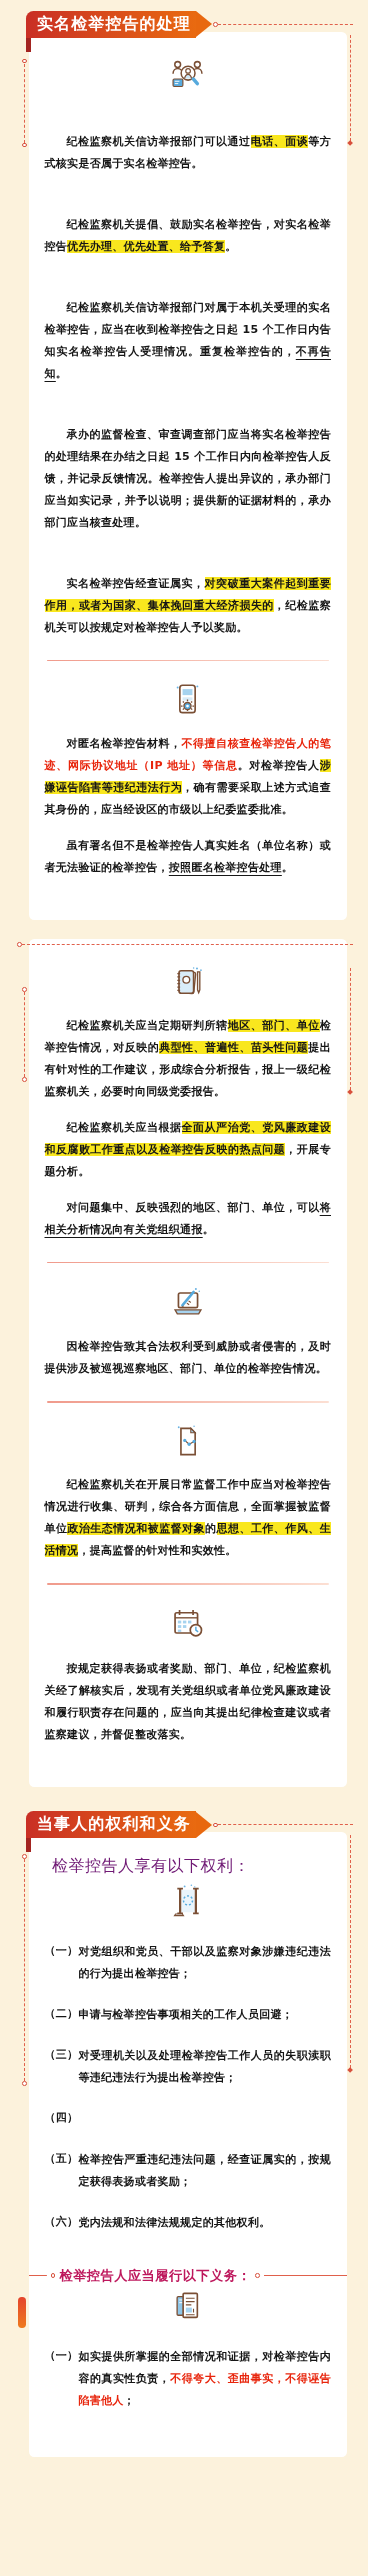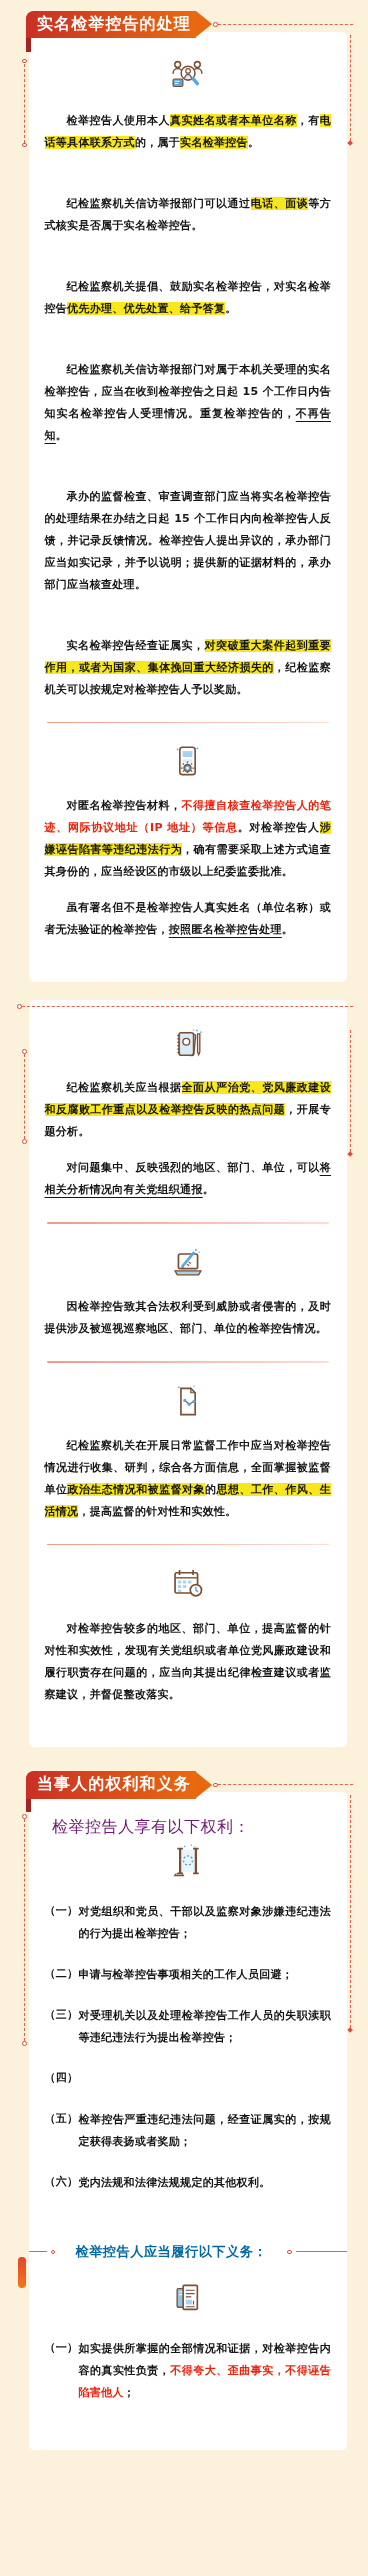--- a/index.html
+++ b/index.html
@@ -38,21 +38,21 @@
   .icon-row{text-align:center;margin:4.2px 0 9.5px 0;}
   .icon-row svg{display:inline-block;}
 
   
   .subhead-plain{font-size:16px;font-weight:normal;color:#701a75;margin:3.2px 0 5.3px 7.4px;letter-spacing:0.5px;}
   .subhead{position:relative;display:flex;align-items:center;margin:34px 0 4.2px 0;}
   .subhead .line{border-top:1.1px solid #e0604b;}
   .subhead .line.left{width:18px;margin-left:-16px;border-radius:0 1.1px 1.1px 0;}
   .subhead .line.right{flex:1;margin-right:-16px;}
   .subhead .c{margin:0 4.2px;}
-  .subhead h3{font-size:13.2px;font-weight:bold;color:#0369a1;margin:16px;letter-spacing:0.5px;white-space:nowrap;}
+  .subhead h3{font-size:13.2px;font-weight:bold;color:#be185d;margin:0;letter-spacing:0.5px;white-space:nowrap;}
   .side-tab{position:absolute;left:-26.4px;top:30px;width:7.4px;height:31px;border-radius:3.7px;
             background:linear-gradient(180deg,#e4442c,#ef7a1e);}
 
   
   .item{display:flex;margin:19px 0;font-size:11px;font-weight:bold;color:#161616;line-height:22px;letter-spacing:0.3px;}
   .item .m{flex:0 0 auto;white-space:nowrap;}
   .item .t{flex:1;text-align:justify;font-family:Liberation Serif, serif;}
 </style>
 </head>
 <body>
@@ -80,21 +80,20 @@
               <path d="M41 29c0-6 4-9 8-9s8 3 8 9"></path>
           </g>
           <rect x="7" y="38" width="17" height="13" rx="2" fill="#57aadd" stroke="#7a4f35" stroke-width="2"></rect>
           <path d="M10 42h8M10 46h6" stroke="#fff" stroke-width="1.6"></path>
           <circle cx="33" cy="28" r="12" fill="#fff" stroke="#7a4f35" stroke-width="2.6"></circle>
           <circle cx="33" cy="24" r="4" fill="none" stroke="#7a4f35" stroke-width="2"></circle>
           <path d="M27 37c1-5 3-7 6-7s5 2 6 7" fill="#cfe7f6" stroke="#7a4f35" stroke-width="2"></path>
           <path d="M42 38l7 8" stroke="#57aadd" stroke-width="6" stroke-linecap="round"></path>
         </svg>
       </div>
-      <p class="para"><span>检举控告人使用本人</span><span class="hl">真实姓名或者本单位名称</span><span>，有</span><span class="hl">电话等具体联系方式</span><span>的，属于</span><span class="hl">实名检举控告</span><span>。</span></p>
       <div class="gap"></div>
       <p class="para"><span>纪检监察机关信访举报部门可以通过</span><span class="hl">电话、面谈</span><span>等方式核实是否属于实名检举控告。</span></p>
       <div class="gap"></div>
       <p class="para"><span>纪检监察机关提倡、鼓励实名检举控告，对实名检举控告</span><span class="hl">优先办理、优先处置、给予答复</span><span>。</span></p>
       <div class="gap"></div>
       <p class="para"><span>纪检监察机关信访举报部门对属于本机关受理的实名检举控告，应当在收到检举控告之日起 15 个工作日内告知实名检举控告人受理情况。重复检举控告的，</span><span class="u">不再告知</span><span>。</span></p>
       <div class="gap"></div>
       <p class="para"><span>承办的监督检查、审查调查部门应当将实名检举控告的处理结果在办结之日起 15 个工作日内向检举控告人反馈，并记录反馈情况。检举控告人提出异议的，承办部门应当如实记录，并予以说明；提供新的证据材料的，承办部门应当核查处理。</span></p>
       <div class="gap"></div>
       <p class="para"><span>实名检举控告经查证属实，</span><span class="hl">对突破重大案件起到重要作用，或者为国家、集体挽回重大经济损失的</span><span>，纪检监察机关可以按规定对检举控告人予以奖励。</span></p>
@@ -134,20 +133,21 @@
           <circle cx="29" cy="28" r="6" fill="#fff" stroke="#7a4f35" stroke-width="2.4"></circle>
           <g stroke="#7a4f35" stroke-width="2.4">
               <path d="M13 17h5M13 23h5M13 29h5M13 35h5M13 41h5M13 47h5"></path>
             </g>
           <path d="M49 14v32l2 5 2-5V14z" fill="#fff" stroke="#7a4f35" stroke-width="2.4"></path>
           <circle cx="48" cy="8" r="1.8" fill="#6ab2e2"></circle>
             <circle cx="55" cy="11" r="1.5" fill="#6ab2e2"></circle>
             <circle cx="42" cy="7" r="1.3" fill="#6ab2e2"></circle>
         </svg>
       </div>
+      <p class="para"><span>纪检监察机关应当定期研判所辖</span><span class="hl">地区、部门、单位</span><span>检举控告情况，对反映的</span><span class="hl">典型性、普遍性、苗头性问题</span><span>提出有针对性的工作建议，形成综合分析报告，报上一级纪检监察机关，必要时向同级党委报告。</span></p>
       <p class="para"><span>纪检监察机关应当根据</span><span class="hl">全面从严治党、党风廉政建设和反腐败工作重点以及检举控告反映的热点问题</span><span>，开展专题分析。</span></p>
       <p class="para"><span>对问题集中、反映强烈的地区、部门、单位，可以</span><span class="u">将相关分析情况向有关党组织通报</span><span>。</span></p>
       <div class="divider"></div>
       <div class="icon-row">
         <svg viewBox="0 0 64 64" width="36" height="36">
           <rect x="15" y="16" width="34" height="26" rx="3" fill="#fff" stroke="#7a4f35" stroke-width="3"></rect>
           <path d="M9 46h46l-4 7H13z" fill="#a6d3ef" stroke="#7a4f35" stroke-width="2.4"></path>
           <path d="M22 38L42 14" stroke="#57aadd" stroke-width="4.5" stroke-linecap="round"></path>
           <path d="M20 41l5-3-3 5z" fill="#7a4f35"></path>
           <path d="M30 34l4 3M33 30l4 3" stroke="#7a4f35" stroke-width="2"></path>
@@ -181,21 +181,21 @@
               <rect x="23" y="26" width="6" height="5"></rect>
               <rect x="32" y="26" width="6" height="5"></rect>
               <rect x="14" y="34" width="6" height="5"></rect>
               <rect x="23" y="34" width="6" height="5"></rect>
               <rect x="14" y="42" width="6" height="4"></rect>
             </g>
           <circle cx="46" cy="43" r="10" fill="#fff" stroke="#7a4f35" stroke-width="3"></circle>
           <path d="M46 37v6l4 3" stroke="#57aadd" stroke-width="2.6" fill="none"></path>
         </svg>
       </div>
-      <p class="para"><span>对检举控告较多的地区、部门、单位，提高监督的针对性和实效性，发现有关党组织或者单位党风廉政建设和履行职责存在问题的，应当向其提出纪律检查建议或者监察建议，并督促整改落实。</span></p>
+      <p class="para"><span>按规定获得表扬或者奖励、部门、单位，纪检监察机关经了解核实后，发现有关党组织或者单位党风廉政建设和履行职责存在问题的，应当向其提出纪律检查建议或者监察建议，并督促整改落实。</span></p>
     </div>
   </section>
 
   <section>
     <div class="ribbon-row">
       <div class="ribbon">
         <span>当事人的权利和义务</span>
       </div>
       <div class="dash-h">
           <span class="c"></span>

